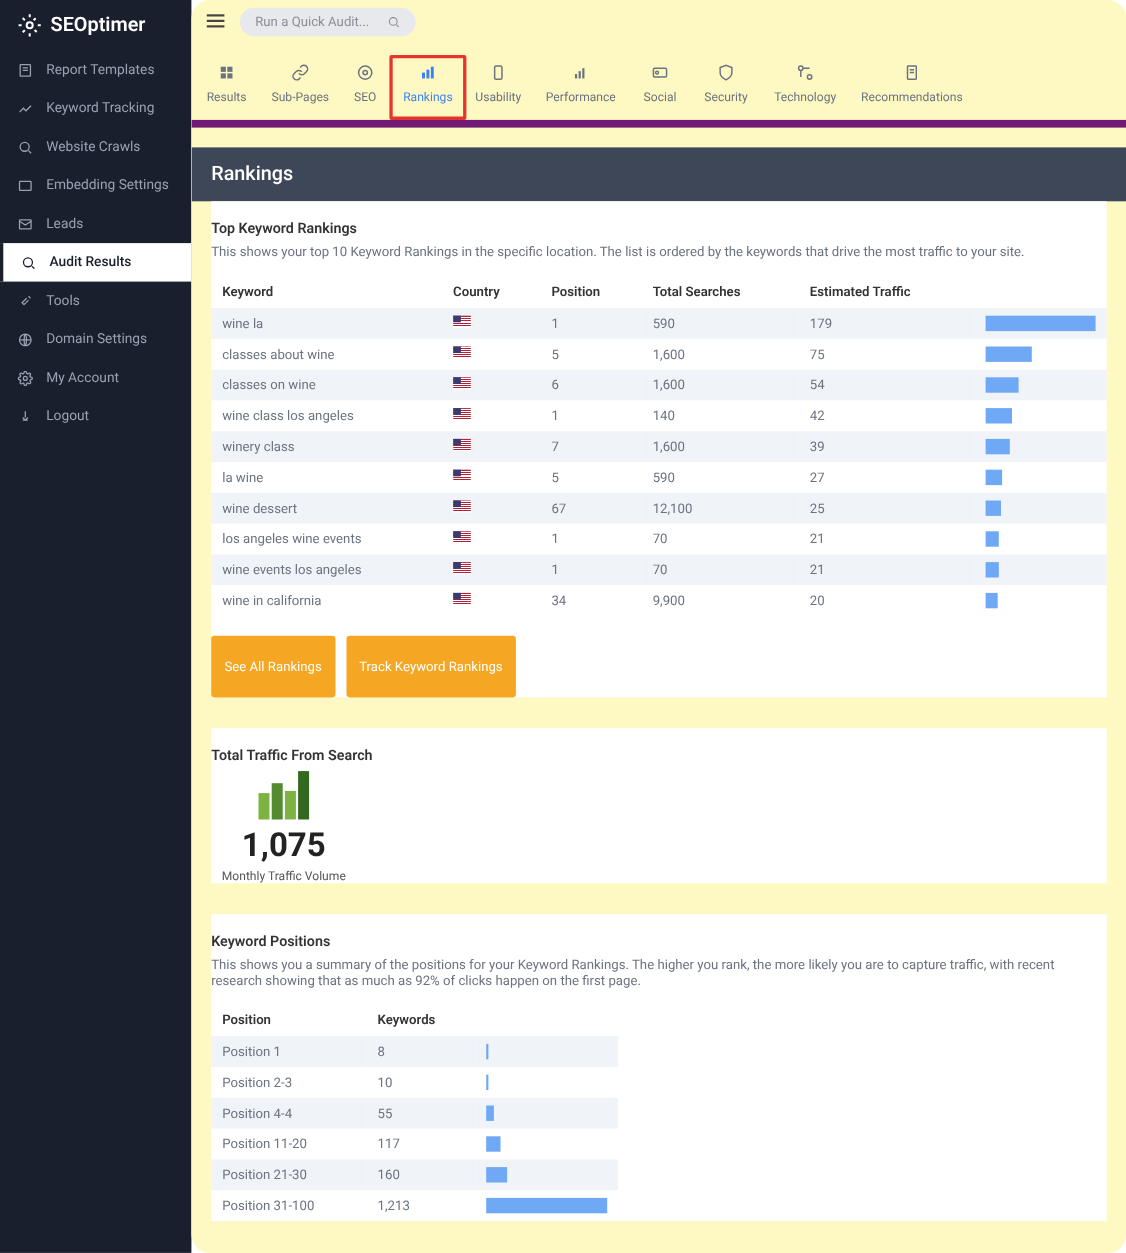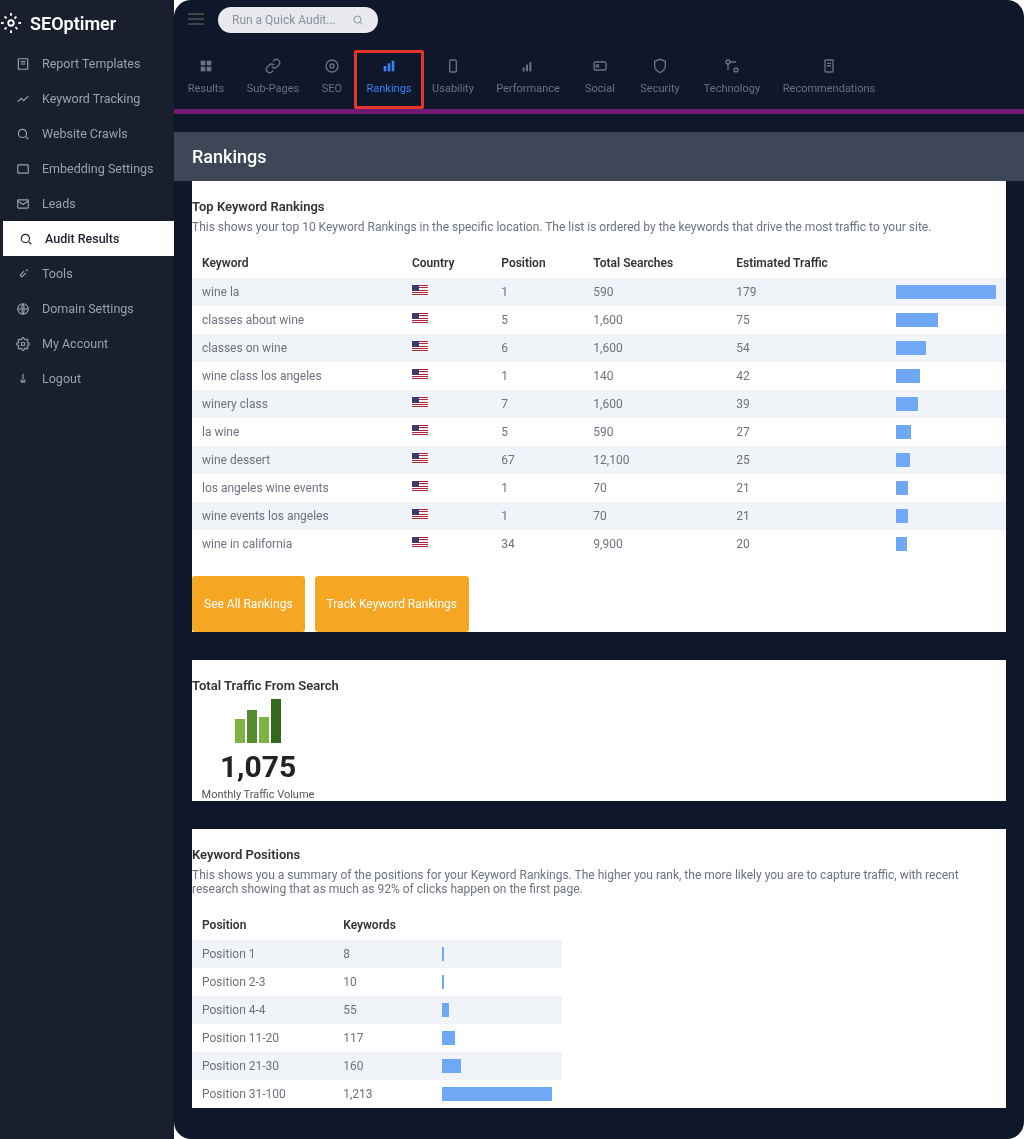--- a/index.html
+++ b/index.html
@@ -11,23 +11,22 @@
   overflow: hidden;
   display: flex;
 }
 .sidebar {
   width: 174px;
   background: #1a1f2e;
   color: #b8bec9;
   flex-shrink: 0;
 }
 .logo {
-  padding: 12px 0;
-  display: flex;
-  align-items: center;
+  padding: 12px 16px;
+  display: flex;
   gap: 8px;
   color: #fff;
   font-size: 18px;
   font-weight: 600;
 }
 .logo svg { width: 22px; height: 22px; }
 .nav-item {
   padding: 10px 16px;
   display: flex;
   align-items: center;
@@ -38,21 +37,21 @@
 }
 .nav-item.active {
   background: #fff;
   color: #1a1f2e;
   font-weight: 500;
   border-left: 3px solid #1a1f2e;
 }
 .nav-item svg { width: 14px; height: 14px; flex-shrink: 0; }
 .main {
   flex: 1;
-  background: #0f172a;
+  background: #fef9c3;
   overflow: hidden;
   border-radius: 17px;
 }
 .topbar {
   height: 40px;
   display: flex;
   align-items: center;
   gap: 14px;
   padding: 0 14px;
 }
@@ -65,21 +64,21 @@
   font-size: 12px;
   color: #8a8f99;
   width: 160px;
   display: flex;
   align-items: center;
   justify-content: space-between;
 }
 .tabbar {
   display: flex;
   padding: 10px 0 0 0;
-  border-bottom: 5px solid #701a75;
+  border-bottom: 7px solid #701a75;
 }
 .tab {
   text-align: center;
   font-size: 11px;
   color: #6b7280;
   padding: 8px 0 14px 0;
   cursor: pointer;
 }
 .tab.active { color: #3b82f6; }
 .tab.highlight { border: 3px solid #e6352a; border-radius: 2px; padding: 5px 6px 11px 6px; margin: 0 -2px; }

